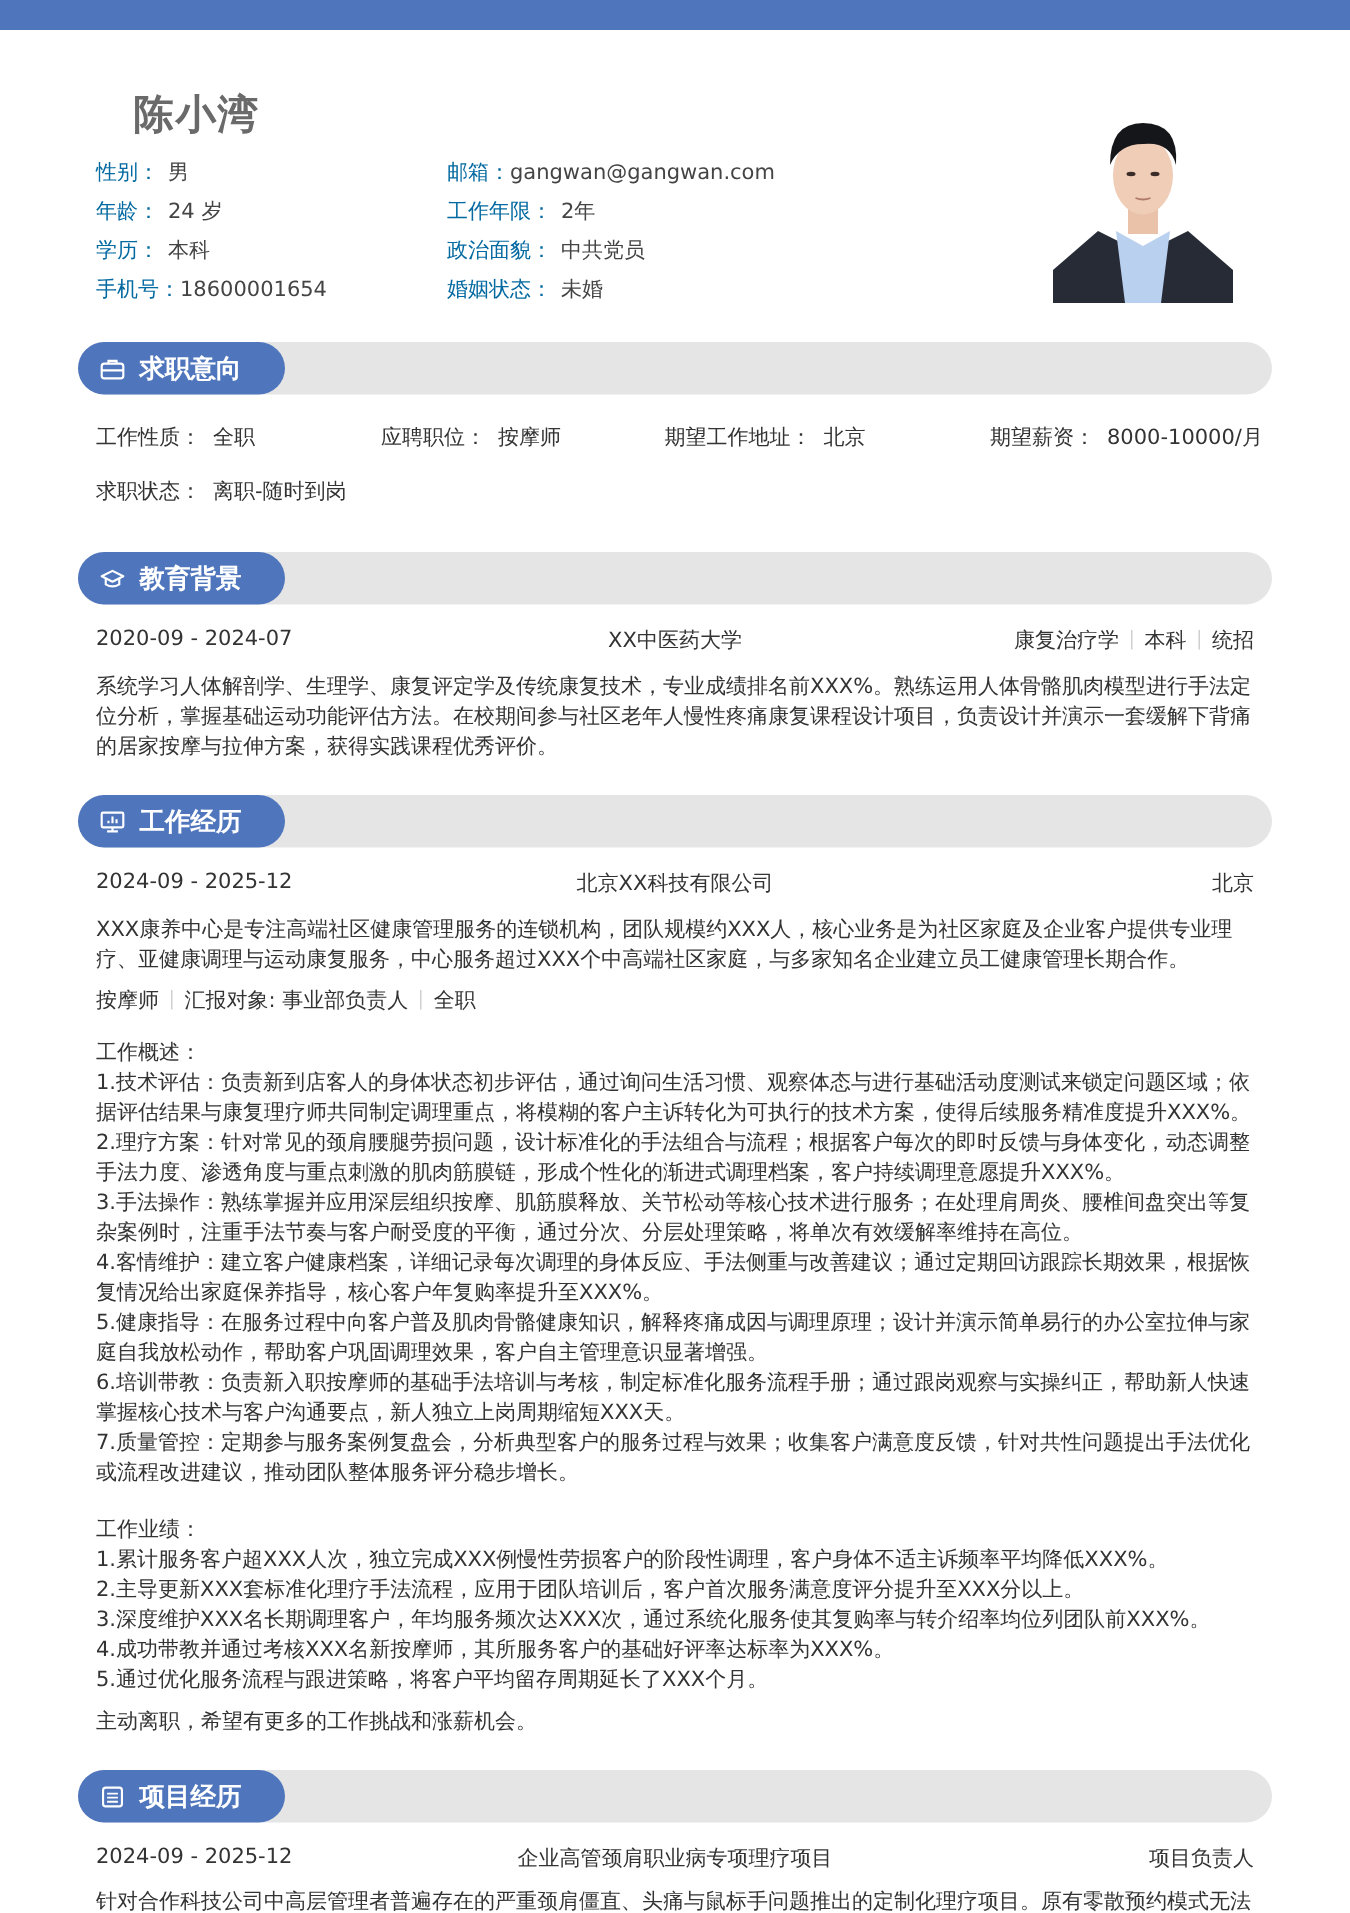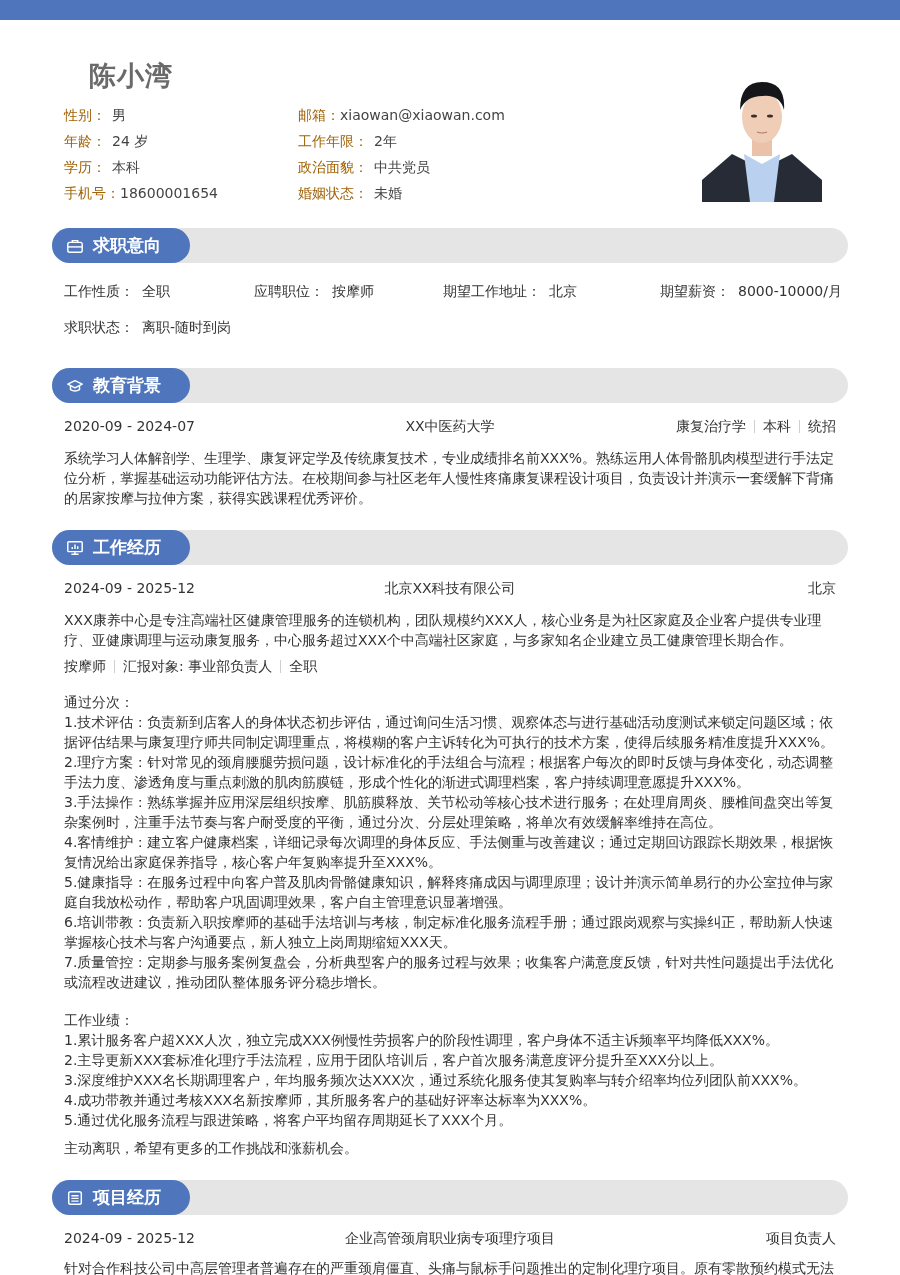--- a/index.html
+++ b/index.html
@@ -1,21 +1,21 @@
 <!DOCTYPE html>
 <html><head>
 <meta charset="utf-8">
 <style>
   * { margin: 0; padding: 0; box-sizing: border-box; }
   html, body { width: 900px; height: 1275px; overflow: hidden; background: #ffffff; }
   body { font-family: "DejaVu Sans", "Liberation Sans", sans-serif; color: #333; position: relative; }
   .topbar { position: absolute; left: 0; top: 0; width: 900px; height: 20px; background: #4f76bd; }
   .name { position: absolute; left: 64px; top: 58px; font-size: 27px; font-weight: bold; color: #6a6a6a; letter-spacing: 1px; margin-left: 25px; }
   .info { position: absolute; font-size: 14px; color: #444; line-height: 26px; white-space: nowrap; }
-  .info .lbl { color: #a16207; }
+  .info .lbl { color: #0369a1; }
   .info .val { margin-left: 6px; }
   .photo { position: absolute; left: 702px; top: 72px; width: 120px; height: 130px; background: #fff; overflow: hidden; }
   .section-head { position: absolute; left: 52px; width: 796px; height: 35px; background: #e5e5e5; border-radius: 18px; }
   .section-pill { position: absolute; left: 0; top: 0; height: 35px; width: 138px; background: #4f76bd; border-radius: 18px; color: #fff; font-weight: bold; font-size: 17px; display: flex; align-items: center; padding-left: 14px; }
   .section-pill svg { width: 18px; height: 18px; margin-right: 9px; flex: none; }
   .row { position: absolute; left: 64px; width: 772px; font-size: 14px; color: #333; white-space: nowrap; }
   .row3 { display: flex; justify-content: space-between; }
   .row3 .mid { position: absolute; left: 0; right: 0; text-align: center; }
   .para { position: absolute; left: 64px; width: 775px; font-size: 14px; color: #333; line-height: 20px; }
   .sep { display: inline-block; width: 1px; height: 13px; background: #cfcfcf; margin: 0 8px; vertical-align: -2px; }
@@ -37,21 +37,21 @@
   <span class="lbl">年龄：</span><span class="val">24 岁</span>
 </div>
 <div class="info" style="left:64px; top:154px;">
   <span class="lbl">学历：</span><span class="val">本科</span>
 </div>
 <div class="info" style="left:64px; top:180px;">
   <span class="lbl">手机号：</span><span class="val" style="margin-left:0">18600001654</span>
 </div>
 
 <div class="info" style="left:298px; top:102px;">
-  <span class="lbl">邮箱：</span><span class="val" style="margin-left:0">xiaowan@xiaowan.com</span>
+  <span class="lbl">邮箱：</span><span class="val" style="margin-left:0">gangwan@gangwan.com</span>
 </div>
 <div class="info" style="left:298px; top:128px;">
   <span class="lbl">工作年限：</span><span class="val">2年</span>
 </div>
 <div class="info" style="left:298px; top:154px;">
   <span class="lbl">政治面貌：</span><span class="val">中共党员</span>
 </div>
 <div class="info" style="left:298px; top:180px;">
   <span class="lbl">婚姻状态：</span><span class="val">未婚</span>
 </div>
@@ -132,21 +132,21 @@
   <span>2024-09 - 2025-12</span>
   <span class="mid">北京XX科技有限公司</span>
   <span style="position:relative;">北京</span>
 </div>
 <div class="para" style="top:610px;">XXX康养中心是专注高端社区健康管理服务的连锁机构，团队规模约XXX人，核心业务是为社区家庭及企业客户提供专业理疗、亚健康调理与运动康复服务，中心服务超过XXX个中高端社区家庭，与多家知名企业建立员工健康管理长期合作。</div>
 <div class="row" style="top:658px;">
   <span>按摩师</span><span class="sep"></span><span>汇报对象: 事业部负责人</span><span class="sep"></span><span>全职</span>
 </div>
 
 <div class="para block" style="top:692px;">
-  <p>通过分次：</p>
+  <p>工作概述：</p>
   <p>1.技术评估：负责新到店客人的身体状态初步评估，通过询问生活习惯、观察体态与进行基础活动度测试来锁定问题区域；依据评估结果与康复理疗师共同制定调理重点，将模糊的客户主诉转化为可执行的技术方案，使得后续服务精准度提升XXX%。</p>
   <p>2.理疗方案：针对常见的颈肩腰腿劳损问题，设计标准化的手法组合与流程；根据客户每次的即时反馈与身体变化，动态调整手法力度、渗透角度与重点刺激的肌肉筋膜链，形成个性化的渐进式调理档案，客户持续调理意愿提升XXX%。</p>
   <p>3.手法操作：熟练掌握并应用深层组织按摩、肌筋膜释放、关节松动等核心技术进行服务；在处理肩周炎、腰椎间盘突出等复杂案例时，注重手法节奏与客户耐受度的平衡，通过分次、分层处理策略，将单次有效缓解率维持在高位。</p>
   <p>4.客情维护：建立客户健康档案，详细记录每次调理的身体反应、手法侧重与改善建议；通过定期回访跟踪长期效果，根据恢复情况给出家庭保养指导，核心客户年复购率提升至XXX%。</p>
   <p>5.健康指导：在服务过程中向客户普及肌肉骨骼健康知识，解释疼痛成因与调理原理；设计并演示简单易行的办公室拉伸与家庭自我放松动作，帮助客户巩固调理效果，客户自主管理意识显著增强。</p>
   <p>6.培训带教：负责新入职按摩师的基础手法培训与考核，制定标准化服务流程手册；通过跟岗观察与实操纠正，帮助新人快速掌握核心技术与客户沟通要点，新人独立上岗周期缩短XXX天。</p>
   <p>7.质量管控：定期参与服务案例复盘会，分析典型客户的服务过程与效果；收集客户满意度反馈，针对共性问题提出手法优化或流程改进建议，推动团队整体服务评分稳步增长。</p>
 </div>
 
 <div class="para block" style="top:1010px;">

